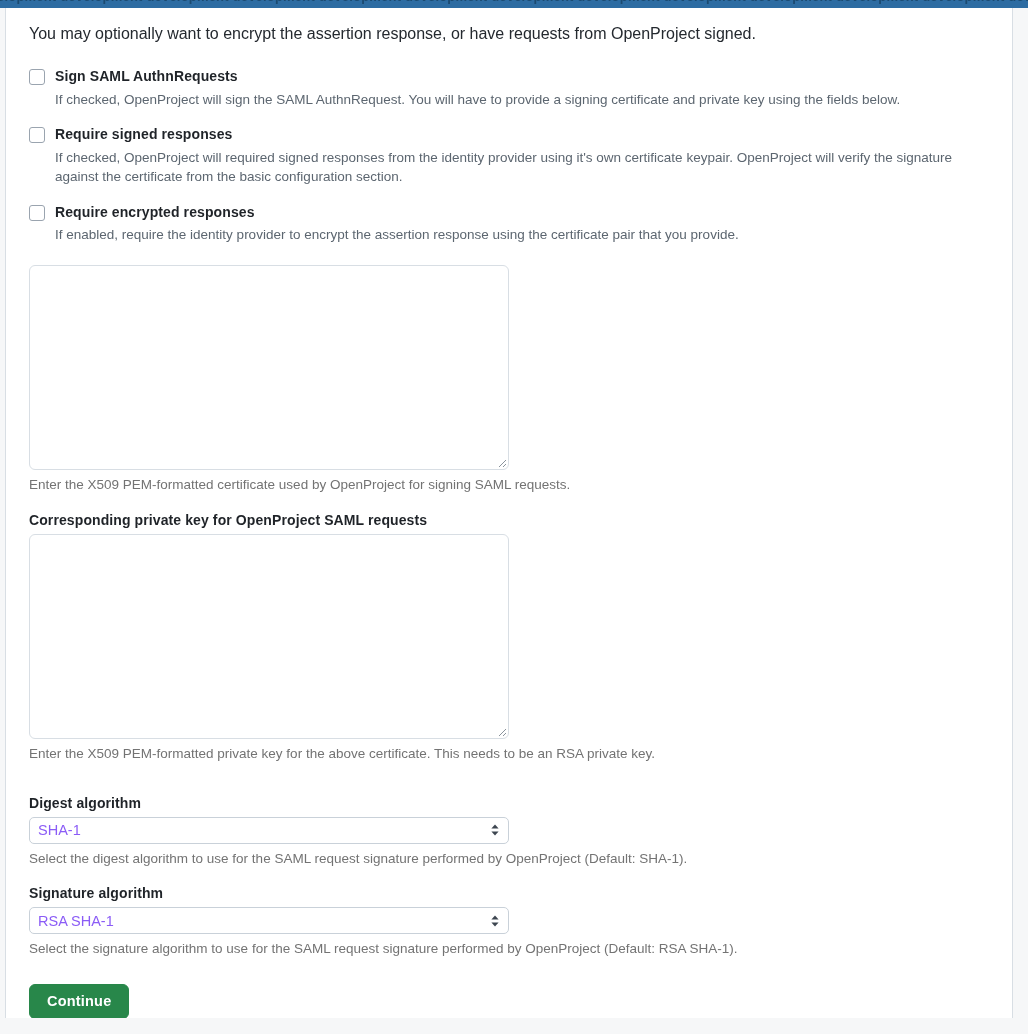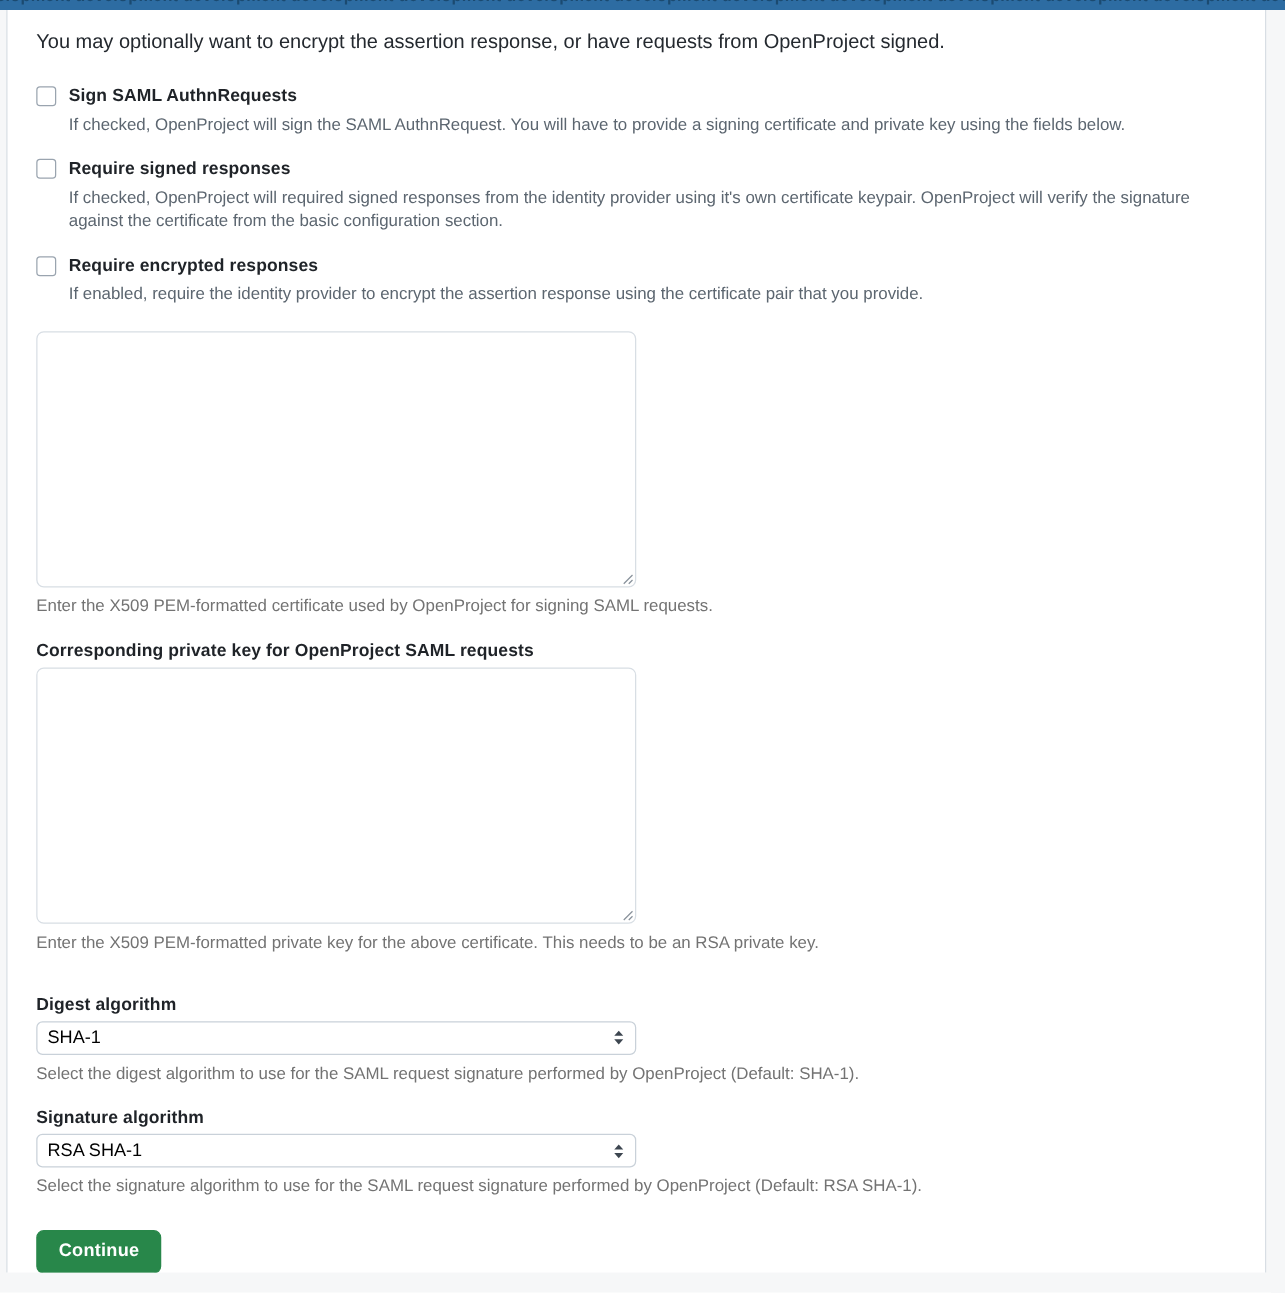--- a/index.html
+++ b/index.html
@@ -167,21 +167,21 @@
   select.algo-select {
     -webkit-appearance: none;
     appearance: none;
     width: 480px;
     height: 27px;
     border: 1px solid #c9d1d9;
     border-radius: 5px;
     background: #ffffff;
     font-family: "Liberation Sans", "DejaVu Sans", sans-serif;
     font-size: 14.5px;
-    color: #000000;
+    color: #8b5cf6;
     padding: 0 28px 0 8px;
     box-sizing: border-box;
     outline: none;
     cursor: pointer;
   }
   .select-arrows {
     position: absolute;
     right: 9px;
     top: 50%;
     transform: translateY(-50%);

